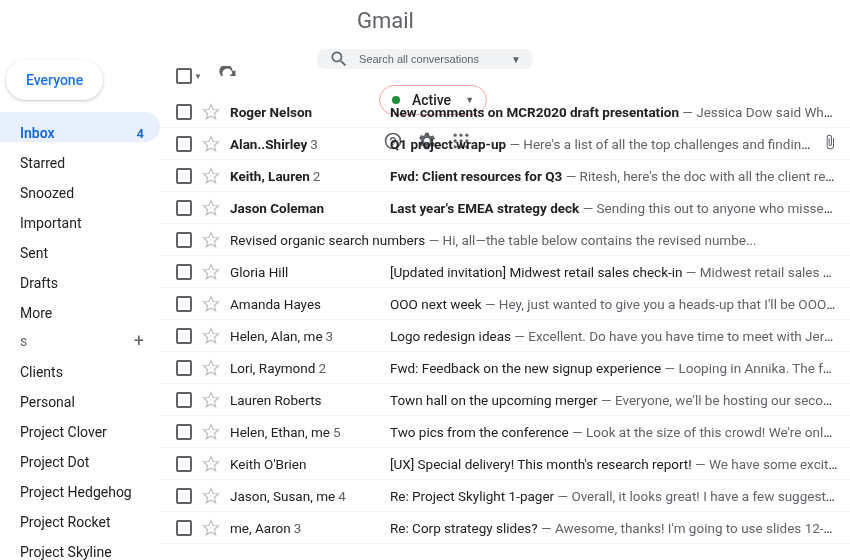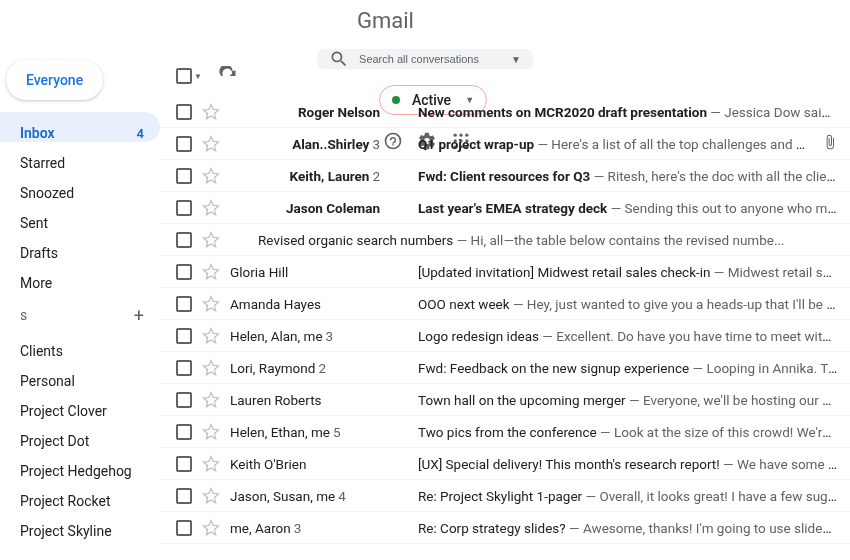--- a/index.html
+++ b/index.html
@@ -28,24 +28,24 @@
 .main { flex: 1; border-left: 0; overflow: hidden; display: flex; flex-direction: column; }
 .toolbar { display: flex; align-items: center; padding: 10px 12px 10px 16px; gap: 16px; }
 .chkwrap { display: flex; align-items: center; gap: 2px; }
 .chk { width: 16px; height: 16px; border: 2px solid #5f6368; border-radius: 2px; cursor: pointer; }
 .chk-dd { font-size: 8px; color: #5f6368; }
 .rows { flex: 1; overflow-y: auto; }
 .row { display: flex; align-items: center; height: 32px; padding: 0 12px 0 16px; border-bottom: 1px solid #f1f3f4; gap: 10px; cursor: pointer; }
 .star { color: #dadce0; cursor: pointer; display: inline-flex; }
 .star svg { width: 18px; height: 18px; fill: none; stroke: #bbb; stroke-width: 1.5; }
 .sender { width: 150px; white-space: nowrap; overflow: hidden; text-overflow: ellipsis; font-size: 13.5px; }
-.sender.unread { font-weight: 700; text-align: right; }
+.sender.unread { font-weight: 700; }
 .sender .cnt { color: #5f6368; font-weight: 400; margin-left: 3px; }
 .subject-line { flex: 1; white-space: nowrap; overflow: hidden; text-overflow: ellipsis; font-size: 13.5px; }
-.subject { color: #202124; margin-left: 28px; }
+.subject { color: #202124; }
 .subject.unread { font-weight: 700; }
 .sep { color: #5f6368; }
 .snippet { color: #5f6368; }
 .attach { color: #5f6368; flex-shrink: 0; }
 .attach svg { width: 16px; height: 16px; fill: #5f6368; }
 </style>
 </head>
 <body>
 
 <div class="header">
@@ -99,20 +99,23 @@
           <span>Inbox</span>
           <span class="count">4</span>
         </li>
         <li class="navitem">
           <span>Starred</span>
         </li>
         <li class="navitem">
           <span>Snoozed</span>
         </li>
         <li class="navitem">
+          <span>Important</span>
+        </li>
+        <li class="navitem">
           <span>Sent</span>
         </li>
         <li class="navitem">
           <span>Drafts</span>
         </li>
         <li class="navitem">
           <span>More</span>
         </li>
       </ul>
     <div class="labelhdr">

